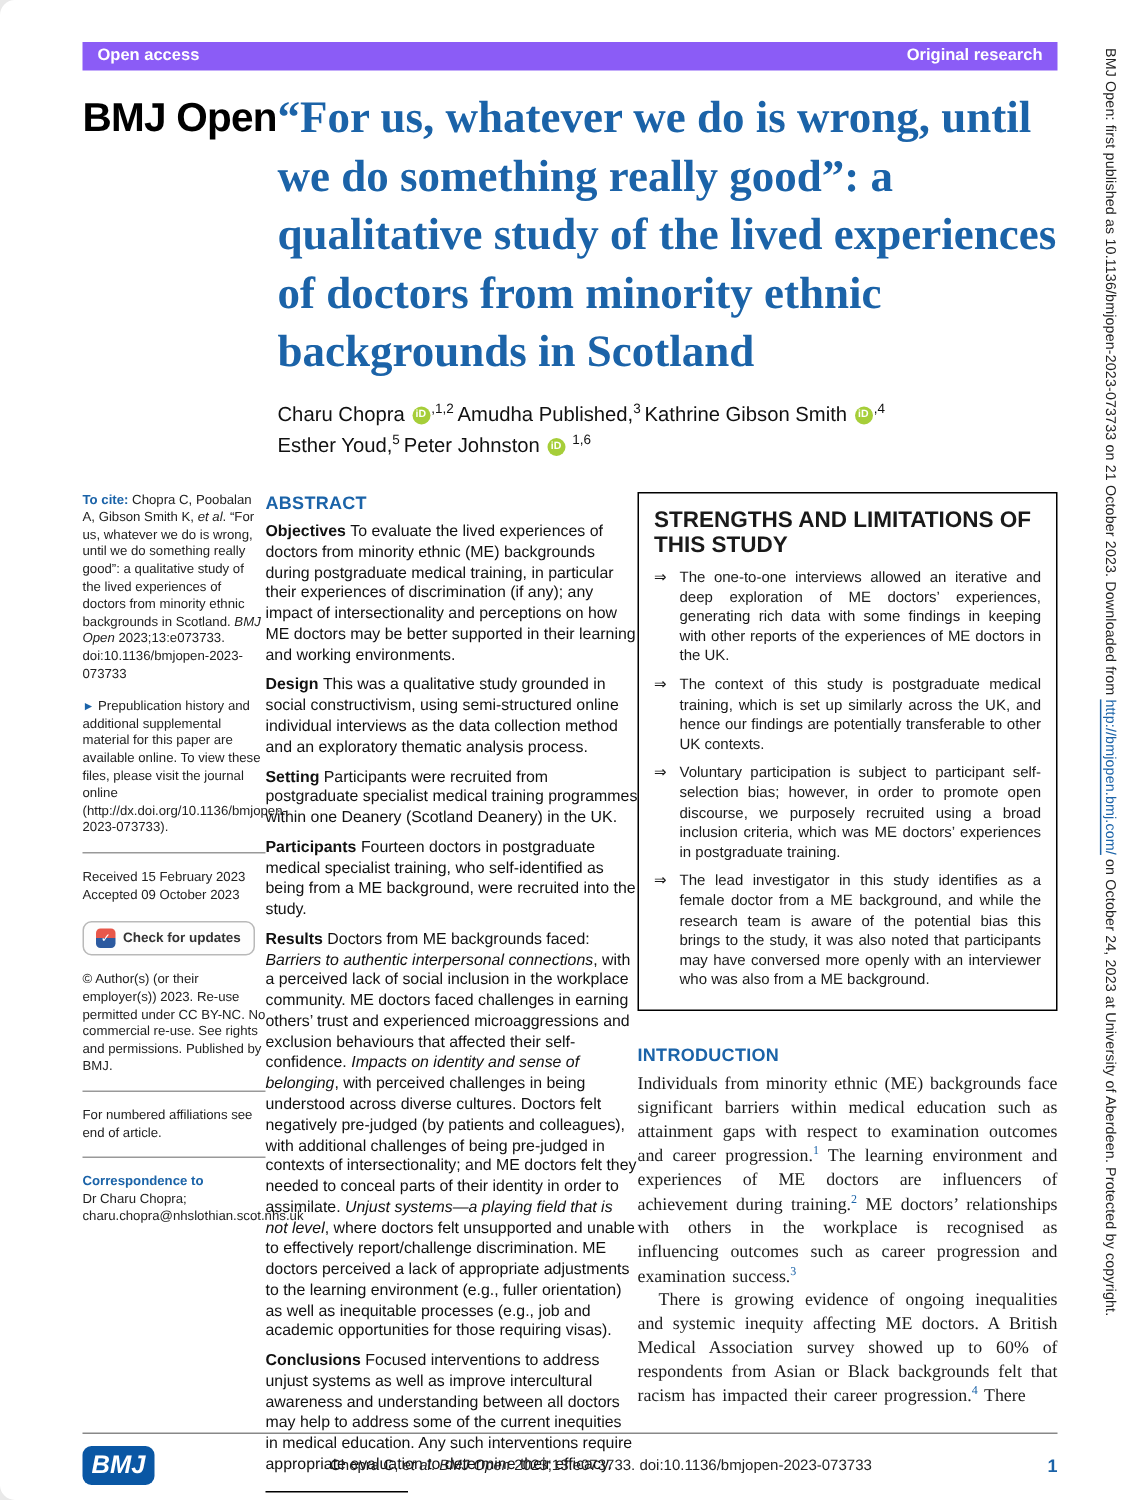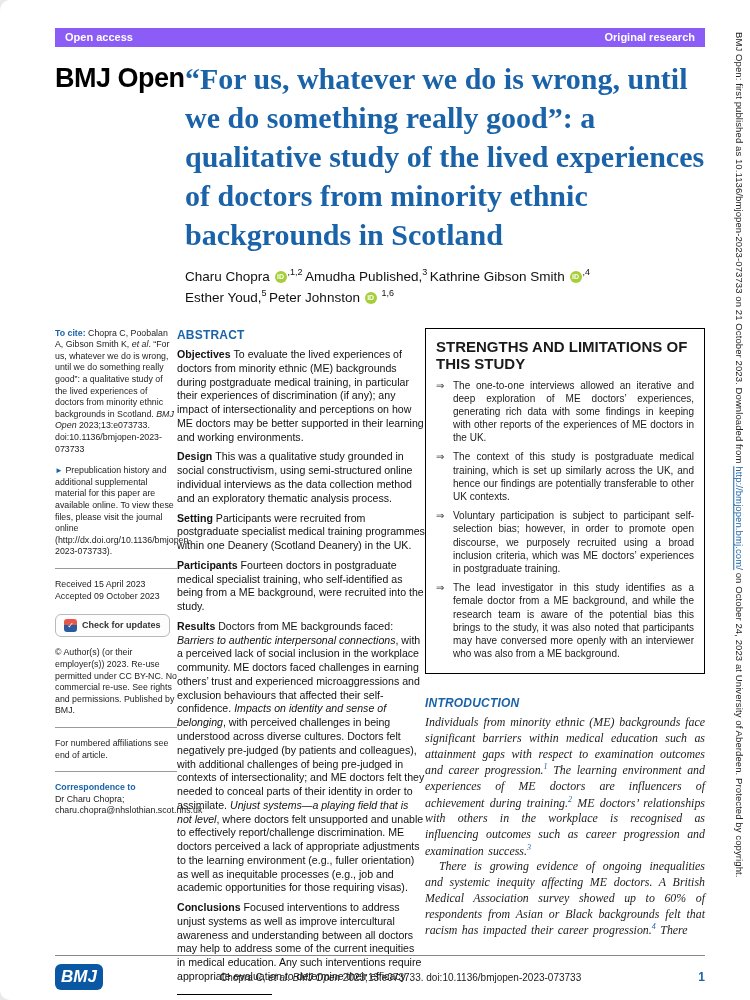--- a/index.html
+++ b/index.html
@@ -61,21 +61,21 @@
   .sec-heading { color:#1b63a8; font-weight:bold; font-size:12px; margin-bottom:5px; letter-spacing:0.2px; }
   .col-mid p { margin-bottom:6px; text-align:left; }
   .mid-rule { border-top:1.5px solid #000; width:95px; margin-top:10px; }
 
   
   .col-right { font-size:10px; }
   .sl-box { border:1.5px solid #000; padding:9px 10px 7px 10px; }
   .sl-title { font-weight:bold; font-size:15px; margin-bottom:7px; }
   .sl-item { display:flex; gap:5px; margin-bottom:6px; line-height:1.32; text-align:justify; }
   .sl-item .arr { flex:0 0 12px; font-size:10px; }
-  .intro { margin-top:22px;font-style:italic; }
+  .intro { margin-top:22px; }
   .intro-p {
     font-family:"Liberation Serif", serif; font-size:11.9px; line-height:1.32;
     text-align:justify; color:#1c1c1c; word-spacing:1.5px;
   }
   .intro-p.indent { text-indent:14px; }
   .ref { color:#1b63a8; font-size:8px; }
 
   
   .footer {
     position:absolute; left:55px; right:45px; bottom:10px;
@@ -140,21 +140,21 @@
       <aside class="col-left">
         <p>
           <b class="blue-label">To cite: </b><span>Chopra C, Poobalan A, Gibson Smith K, </span><i>et al</i><span>. “For us, whatever we do is wrong, until we do something really good”: a qualitative study of the lived experiences of doctors from minority ethnic backgrounds in Scotland. </span><i>BMJ Open</i><span> 2023;13:e073733. doi:10.1136/bmjopen-2023-073733</span>
         </p>
         <p>
           <span class="prepub-arrow">►</span>
           <span>Prepublication history and additional supplemental material for this paper are available online. To view these files, please visit the journal online (http://dx.doi.org/10.1136/bmjopen-2023-073733).</span>
         </p>
         <div class="rule"></div>
         <p>
-          <span>Received 15 April 2023</span><br>
+          <span>Received 15 February 2023</span><br>
           <span>Accepted 09 October 2023</span>
         </p>
         <div class="check-badge">
           <span class="crossmark">✓</span>
           <span class="cb-text">Check for updates</span>
         </div>
         <p>© Author(s) (or their employer(s)) 2023. Re-use permitted under CC BY-NC. No commercial re-use. See rights and permissions. Published by BMJ.</p>
         <div class="rule"></div>
         <p>For numbered affiliations see end of article.</p>
         <div class="rule"></div>

